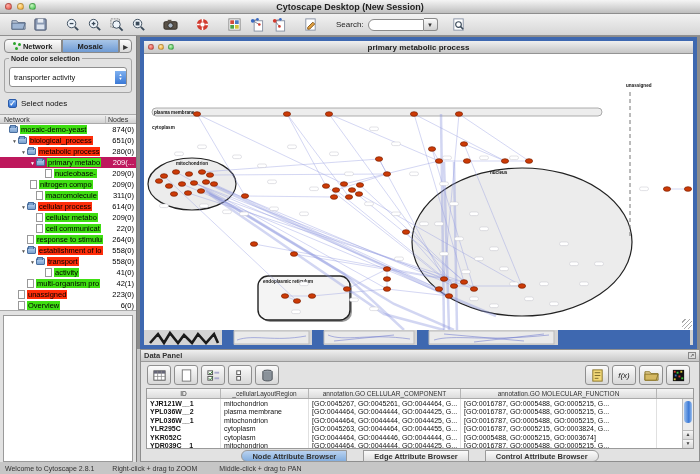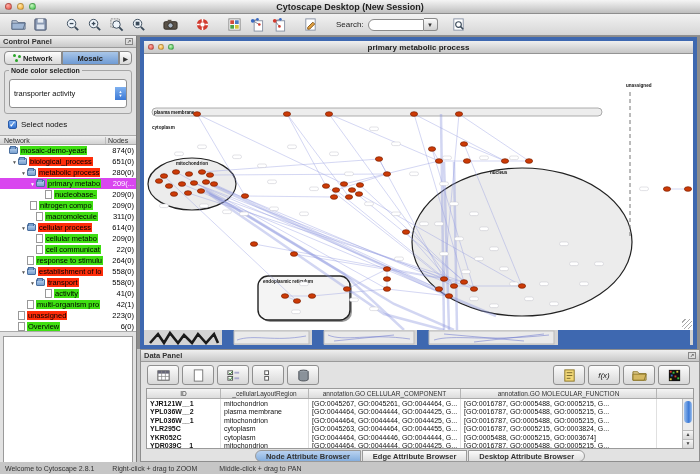--- a/index.html
+++ b/index.html
@@ -41,38 +41,38 @@
     font-size:7.5px;font-weight:bold;color:#222;display:flex;align-items:center;justify-content:center;gap:2px;}
   .cp-tab:first-child{border-radius:4px 0 0 4px;}
   .cp-tab.sel{background:linear-gradient(#a9c6e8,#6f9bd4);}
   .cp-tab.arrow{flex:0 0 13px;border-radius:0 4px 4px 0;font-size:6px;color:#333;}
   .net-glyph{width:8px;height:8px;position:relative;}
   .net-glyph i{position:absolute;width:3px;height:3px;border-radius:50%;background:#2aa52a;}
   .net-glyph i:nth-child(1){left:0;top:0;}.net-glyph i:nth-child(2){right:0;top:1px;}.net-glyph i:nth-child(3){left:2px;bottom:0;}
 
   #color-group{margin:5px 4px 0 4px;border:1px solid #a5a5a5;border-radius:3px;padding:8px 4px 5px 4px;position:relative;}
   #color-group-label{position:absolute;top:-4px;left:4px;background:#e2e2e2;padding:0 2px;font-size:7px;font-weight:bold;color:#222;}
-  #color-dropdown{height:29px;border:1px solid #8f8f8f;border-radius:3px;background:#fff;display:flex;align-items:center;overflow:hidden;justify-content:center;}
+  #color-dropdown{height:20px;border:1px solid #8f8f8f;border-radius:3px;background:#fff;display:flex;align-items:center;overflow:hidden;justify-content:center;}
   #color-dropdown .val{flex:1;font-size:7.5px;padding-left:4px;color:#111;white-space:nowrap;}
   #color-dropdown .step{width:11px;height:13px;background:linear-gradient(#7fb1f0,#3b79d6);color:#fff;font-size:4px;
     display:flex;flex-direction:column;align-items:center;justify-content:center;line-height:4px;}
 
   #select-nodes-row{display:flex;align-items:center;margin:6px 0 0 8px;gap:4px;}
   #select-nodes-cb{width:9px;height:9px;border-radius:2px;background:linear-gradient(#7fb1f0,#2f6fd0);border:1px solid #2a5aa8;
     color:#fff;font-size:8px;line-height:8px;text-align:center;font-weight:bold;}
   #select-nodes-label{font-size:8px;color:#111;}
 
   #tree-header{display:flex;height:10px;margin-top:6px;background:linear-gradient(#efefef,#d2d2d2);
     border-top:1px solid #aaa;border-bottom:1px solid #aaa;font-size:7px;color:#333;align-items:center;}
   #tree-header .c1{flex:1;padding-left:4px;border-right:1px solid #bbb;}
   #tree-header .c2{width:30px;text-align:left;padding-left:2px;}
 
   #tree{background:#fff;height:187px;overflow:hidden;border-bottom:1px solid #aaa;}
   .trow{height:11px;display:flex;align-items:center;font-size:7.5px;white-space:nowrap;position:relative;}
-  .trow.sel{background:#d946ef;}
+  .trow.sel{background:#be185d;}
   .trow .arr{width:7px;font-size:5px;color:#555;text-align:center;flex:0 0 7px;}
   .trow.sel .arr{color:#fff;}
   .ticon{flex:0 0 9px;height:7px;margin-right:2px;position:relative;}
   .ticon.folder{background:linear-gradient(#b7d0ee,#78a0cf);border:1px solid #4a6f9f;border-radius:1px;}
   .ticon.folder::before{content:"";position:absolute;left:0;top:-2px;width:4px;height:2px;background:#78a0cf;border:1px solid #4a6f9f;border-bottom:none;}
   .ticon.doc{background:#fff;border:1px solid #999;width:7px;height:9px;flex-basis:7px;}
   .tlabel{padding:0 1px;color:#000;overflow:hidden;max-width:72px;}
   .tlabel.green{background:#3fdf12;}
   .tlabel.red{background:#ff2d0a;}
   .tnum{position:absolute;right:2px;font-size:7.5px;color:#000;background:transparent;}
@@ -88,36 +88,36 @@
   #nw-title{position:absolute;left:0;right:0;text-align:center;font-size:8px;font-weight:bold;color:#222;}
   #nw-canvas{position:relative;width:549px;height:276px;background:#fff;}
   #nw-canvas svg{position:absolute;left:0;top:0;}
   #nw-grip{position:absolute;right:1px;bottom:1px;width:10px;height:10px;
     background:repeating-linear-gradient(135deg,transparent 0 2px,#aaa 2px 3px);}
   #nw-strip{position:relative;width:549px;height:15px;background:#d4d4d4;overflow:hidden;}
 
   
   #data-panel{position:absolute;left:140px;top:349px;width:560px;height:113px;background:#e2e2e2;border:1px solid #8e8e8e;}
   #dp-toolbar{height:26px;display:flex;align-items:center;padding:0 6px;}
-  .dp-btn{width:32px;height:20px;border:1px solid #8f8f8f;border-radius:3px;background:linear-gradient(#fbfbfb,#d8d8d8);
+  .dp-btn{width:24px;height:20px;border:1px solid #8f8f8f;border-radius:3px;background:linear-gradient(#fbfbfb,#d8d8d8);
     display:flex;align-items:center;justify-content:center;margin-right:3px;}
   .dp-btn svg{width:15px;height:15px;}
   .dp-btn.fx{font-size:8px;font-style:italic;color:#222;}
   #dp-toolbar .spacer{flex:1;}
   #dp-table{position:relative;margin:0 5px;height:61px;background:#fff;border:1px solid #9a9a9a;overflow:hidden;}
   #dp-head{display:flex;height:10px;background:linear-gradient(#f4f4f4,#dcdcdc);border-bottom:1px solid #aaa;font-size:6.5px;color:#333;}
   #dp-head div{border-right:1px solid #b5b5b5;display:flex;align-items:center;justify-content:center;overflow:hidden;white-space:nowrap;}
   .dp-row{display:flex;height:8.5px;font-size:7px;color:#111;}
   .dp-row div{border-right:1px solid #e0e0e0;overflow:hidden;white-space:nowrap;padding-left:3px;display:flex;align-items:center;}
   .cw0{width:74px;}.cw1{width:88px;}.cw2{width:152px;}.cw3{width:196px;}.cwf{flex:1;border-right:none!important;}
   .dp-row .id{font-weight:bold;}
   #dp-scroll{position:absolute;right:0;top:10px;bottom:0;width:11px;background:#ececec;border-left:1px solid #bbb;}
   #dp-thumb{position:absolute;left:1px;top:2px;width:8px;height:22px;border-radius:4px;background:linear-gradient(90deg,#9cc0ee,#3b79d6 60%,#9cc0ee);}
   .dp-arr{position:absolute;left:0;width:10px;height:9px;font-size:5px;text-align:center;color:#444;background:linear-gradient(#f6f6f6,#d8d8d8);border-top:1px solid #bbb;}
-  #dp-tabs{display:flex;justify-content:center;align-items:center;height:14px;gap:1px;}
+  #dp-tabs{display:flex;justify-content:center;align-items:center;height:14px;gap:16px;}
   .dp-tab{height:12px;padding:0 10px;border:1px solid #9a9a9a;background:linear-gradient(#fbfbfb,#dedede);
     font-size:7.5px;font-weight:bold;color:#333;display:flex;align-items:center;}
   .dp-tab:first-child{border-radius:6px 0 0 6px;}
   .dp-tab:last-child{border-radius:0 6px 6px 0;}
   .dp-tab.sel{background:linear-gradient(#b9d2f0,#84aede);}
 
   
   #status-bar{position:absolute;left:0;top:462px;width:700px;height:12px;background:#c6c6c6;
     display:flex;align-items:center;font-size:7px;color:#333;}
   #status-bar span{margin-right:22px;}
@@ -243,25 +243,20 @@
           <svg viewBox="0 0 16 16">
             <rect x="3" y="2" width="10" height="12" fill="#fff" stroke="#8892a4"></rect>
             <circle cx="8" cy="8" r="3" fill="none" stroke="#3a4a5a" stroke-width="1.2"></circle>
             <line x1="10" y1="10" x2="13" y2="13" stroke="#3a4a5a" stroke-width="1.6"></line>
           </svg>
         </span>
       </span>
   </div>
 
   <div id="control-panel">
-    <div class="panel-title">
-      <span>Control Panel</span>
-      <span class="spacer"></span>
-      <span class="mini-ic">↗</span>
-    </div>
     <div id="cp-tabs">
       <div class="cp-tab">
         <span class="net-glyph">
             <i></i>
             <i></i>
             <i></i>
           </span>
         <span>Network</span>
       </div>
       <div class="cp-tab sel">
@@ -725,21 +720,21 @@
         </div>
       <div id="dp-scroll">
         <div id="dp-thumb"></div>
         <div class="dp-arr" style="bottom:9px;">▲</div>
         <div class="dp-arr" style="bottom:0;">▼</div>
       </div>
     </div>
     <div id="dp-tabs">
         <div class="dp-tab sel">Node Attribute Browser</div>
         <div class="dp-tab">Edge Attribute Browser</div>
-        <div class="dp-tab">Desktop Attribute Browser</div>
+        <div class="dp-tab">Control Attribute Browser</div>
       </div>
   </div>
 
   <div id="status-bar">
     <span>Welcome to Cytoscape 2.8.1</span>
     <span>Right-click + drag to ZOOM</span>
     <span>Middle-click + drag to PAN</span>
   </div>
 
 </div>

